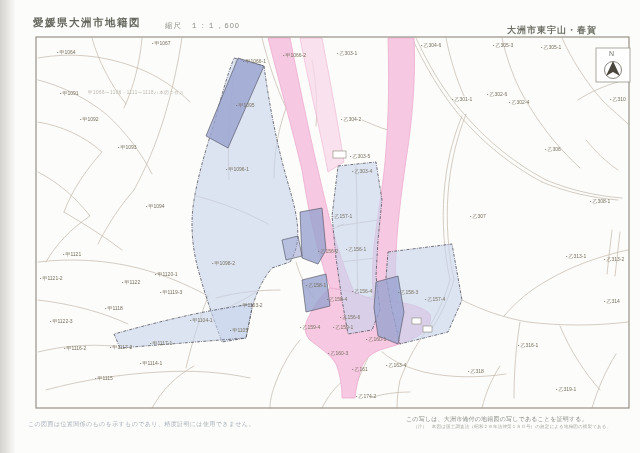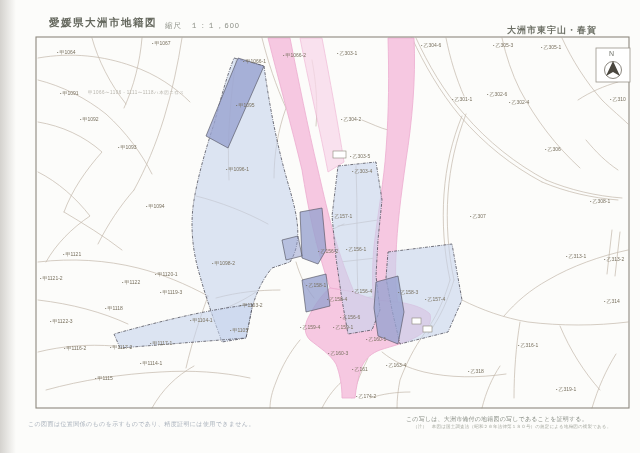--- a/index.html
+++ b/index.html
@@ -2,21 +2,21 @@
 <html><head>
 <meta charset="utf-8">
 <style>
   html,body{margin:0;padding:0;background:#ffffff;}
   #page{position:relative;width:640px;height:453px;background:#fcfcfa;overflow:hidden;
         font-family:"Liberation Sans","DejaVu Sans",sans-serif;}
   #scan-edge{position:absolute;left:0;top:0;width:16px;height:453px;
         background:linear-gradient(90deg,#d4d2ce,rgba(252,252,250,0));}
   .hdr{position:absolute;white-space:nowrap;}
   #title-left{left:33px;top:16px;font-family:"Liberation Serif","DejaVu Serif",serif;
-        font-size:10.5px;font-weight:bold;letter-spacing:1.5px;color:#63665c;margin-left:16px;}
+        font-size:10.5px;font-weight:bold;letter-spacing:1.5px;color:#63665c;}
   #scale-label{left:165px;top:21px;font-size:7.5px;color:#8d9087;letter-spacing:1px;}
   #title-right{left:507px;top:24px;font-family:"Liberation Serif","DejaVu Serif",serif;
         font-size:9px;font-weight:bold;letter-spacing:1px;color:#6d7066;}
   #map-note{position:absolute;left:88px;top:90px;font-size:4.5px;color:#b7b4ac;letter-spacing:.5px;}
   #map-svg{position:absolute;left:0;top:0;}
   .parcel-label{position:absolute;font-size:5px;line-height:5px;color:#79715f;white-space:nowrap;}
   .parcel-label::before{content:"\2022";font-size:4px;margin-right:1px;color:#6e6757;}
   .ftr{position:absolute;white-space:nowrap;}
   #footer-left{left:28px;top:420px;font-size:6px;color:#aab2bc;letter-spacing:.4px;}
   #footer-right-1{left:406px;top:415px;font-size:6px;color:#8b9088;letter-spacing:.2px;}

